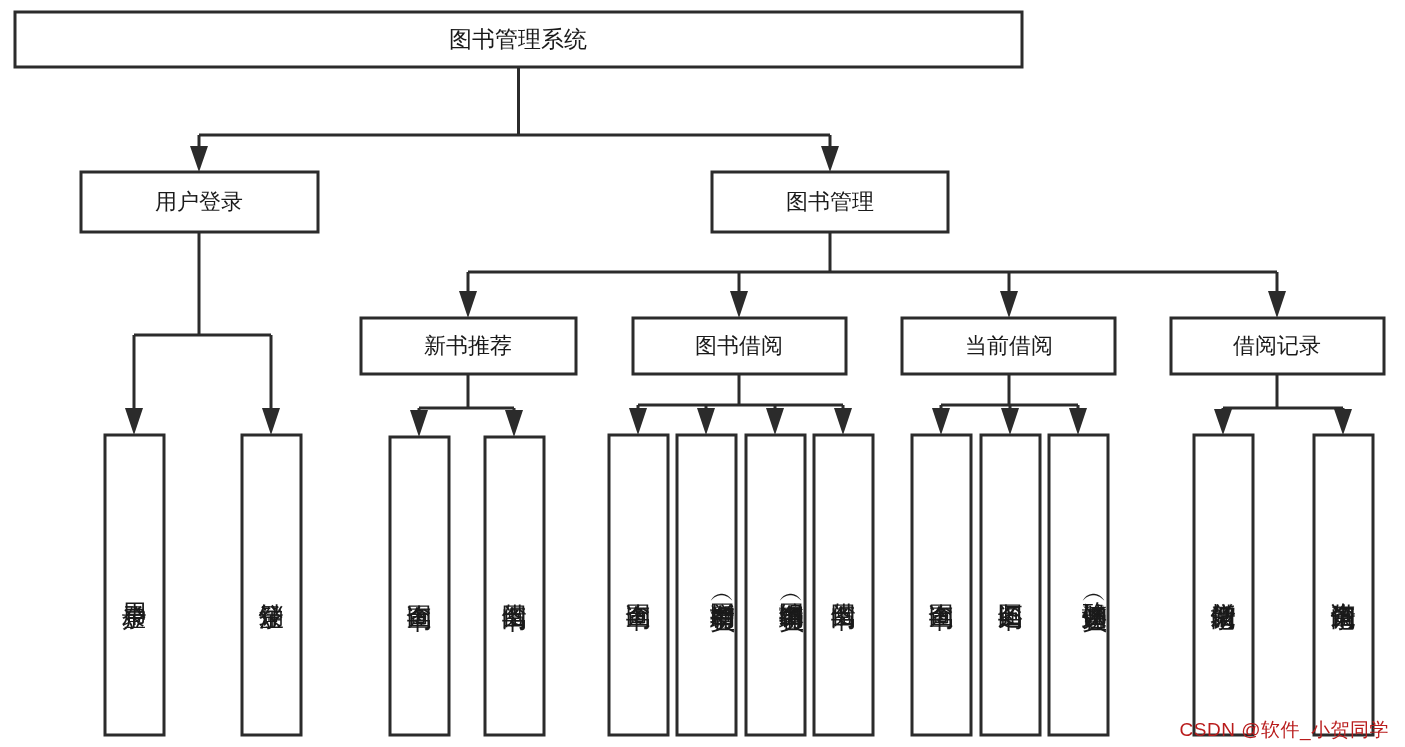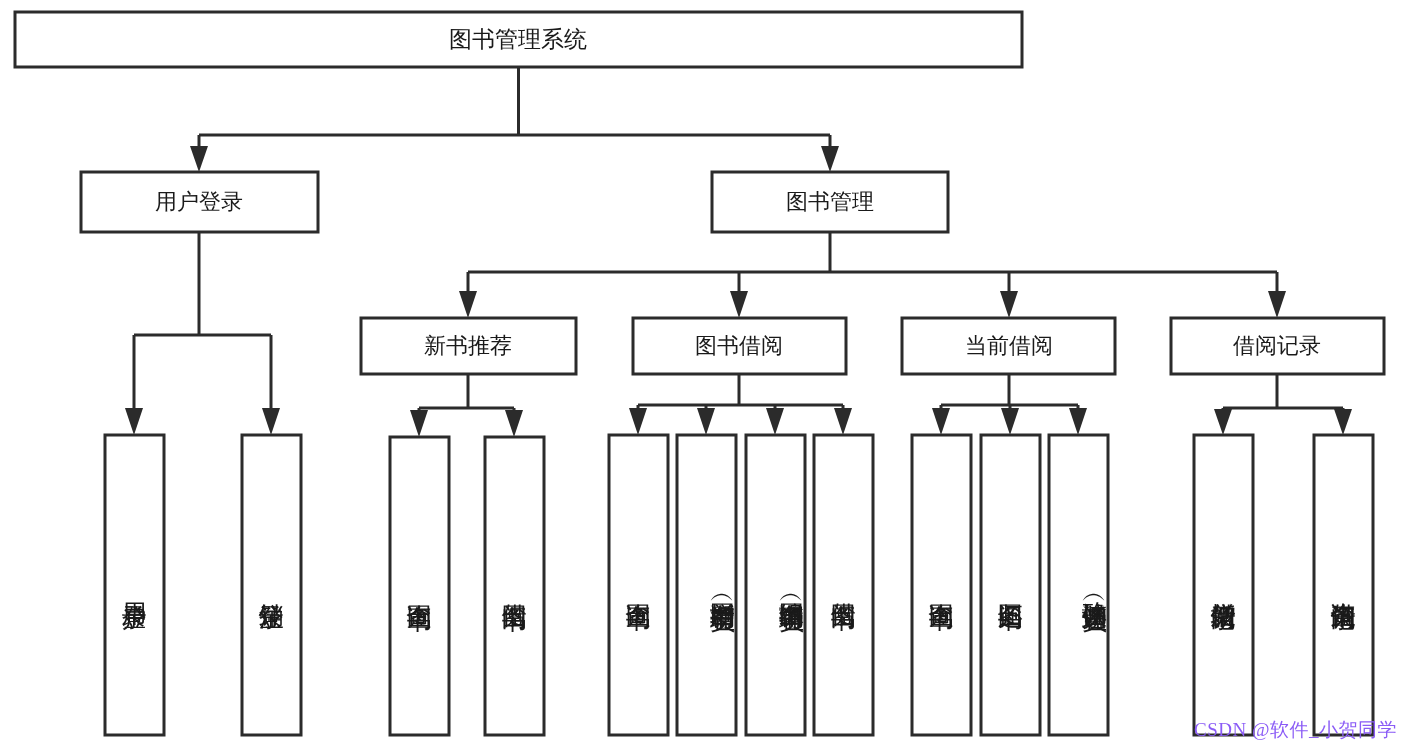--- a/index.html
+++ b/index.html
@@ -65,25 +65,25 @@
     text-orientation: upright;
     letter-spacing: 1px;
     white-space: nowrap;
     display: flex;
     align-items: center;
     justify-content: center;
     pointer-events: none;
   }
   .watermark {
     position: absolute;
-    right: 8px;
+    right: 16px;
     bottom: 4px;
-    font-family: Liberation Serif, serif;
+    font-family: Liberation Sans, sans-serif;
     font-size: 19px;
-    color: #8b5cf6;
+    color: #b91c1c;
     letter-spacing: 0.5px;
     white-space: nowrap;
   }
 </style>
 </head>
 <body>
 
 <div id="diagram-root">
 
   <svg id="flow" viewBox="0 0 1405 747">

